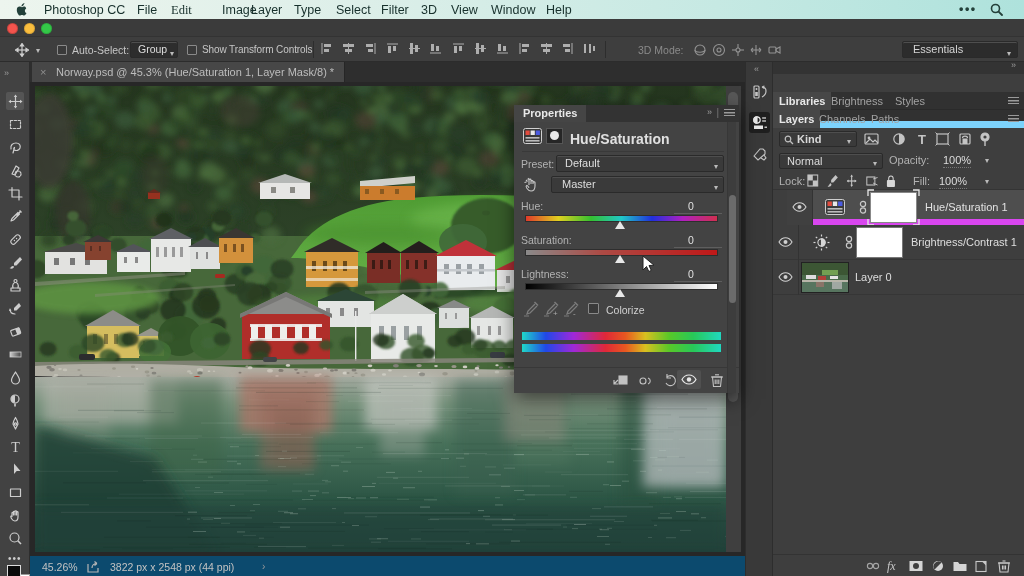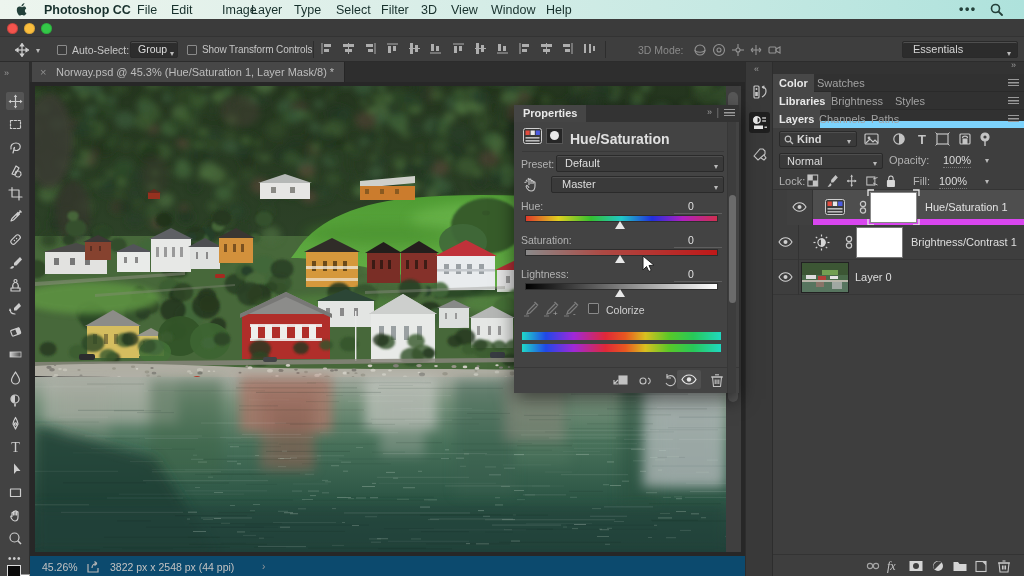--- a/index.html
+++ b/index.html
@@ -28,23 +28,23 @@
 svg{display:block}
 </style></head>
 <body>
 <div id="menubar">
     <svg style="position:absolute;left:15px;top:3px" width="13" height="14" viewBox="0 0 13 14">
       <g fill="#23403a">
         <path d="M8.4,2.2 C9,1.4 9.5,0.6 9.4,0 C8.6,0.1 7.8,0.6 7.3,1.3 C6.8,1.9 6.4,2.8 6.5,3.4 C7.3,3.4 7.9,2.9 8.4,2.2 Z"></path>
         <path d="M9.5,3.6 C8.3,3.6 7.8,4.2 7,4.2 C6.2,4.2 5.5,3.6 4.5,3.6 C3.2,3.6 1.8,4.7 1.8,6.9 C1.8,9.6 3.7,12.6 4.9,12.6 C5.7,12.6 6,12.1 7,12.1 C8,12.1 8.2,12.6 9.1,12.6 C10,12.6 10.9,11.3 11.5,10.1 C10.4,9.6 9.9,8.7 9.9,7.7 C9.9,6.7 10.4,5.9 11.2,5.4 C10.7,4.1 10.2,3.6 9.5,3.6 Z"></path>
       </g>
     </svg>
-    <span style="position:absolute;left:44px;top:3px;font-weight:bold">Photoshop CC</span>
+    <span style="position:absolute;left:44px;top:3px;font-weight:normal">Photoshop CC</span>
     <span style="position:absolute;left:137px;top:3px;">File</span>
-    <span style="position:absolute;left:171px;top:3px;">Edit</span>
+    <span style="position:absolute;left:171px;top:3px;font-family:Liberation Serif, serif;">Edit</span>
     <span style="position:absolute;left:222px;top:3px;">Image</span>
     <span style="position:absolute;left:251px;top:3px;">Layer</span>
     <span style="position:absolute;left:294px;top:3px;">Type</span>
     <span style="position:absolute;left:336px;top:3px;">Select</span>
     <span style="position:absolute;left:381px;top:3px;">Filter</span>
     <span style="position:absolute;left:421px;top:3px;">3D</span>
     <span style="position:absolute;left:451px;top:3px;">View</span>
     <span style="position:absolute;left:491px;top:3px;">Window</span>
     <span style="position:absolute;left:546px;top:3px;">Help</span>
 <span style="position:absolute;left:959px;top:2px;letter-spacing:1.5px;font-weight:bold;color:#23403a">•••</span>
@@ -1680,25 +1680,20 @@
       <g fill="none" stroke="#c5c5c5" stroke-width="1.1">
         <path d="M2,10 L8,3 L11,3 L13,5 L13,8 L6,14 Z"></path>
         <path d="M9,12 l3,2 l2,-2 l-2,-3"></path>
       </g>
     </svg>
   </div>
 <div id="rpanel">
     <div style="position:absolute;left:0;top:0;width:252px;height:12px;background:#333">
       <span style="position:absolute;right:8px;top:-2px;color:#9a9a9a;font-size:9px;letter-spacing:1px">»</span>
     </div>
-<div style="position:absolute;left:0;top:12px;width:252px;height:18px;background:#313131;border-bottom:1px solid #2a2a2a">
-      <span style="position:absolute;left:0px;top:0;height:18px;line-height:18px;padding:0 6px;background:#474747;color:#e8e8e8;font-weight:bold;font-size:11px">Color</span>
-      <span style="position:absolute;left:38px;top:0;height:18px;line-height:18px;padding:0 6px;color:#a2a2a2;font-size:11px">Swatches</span>
-      <span class="hamb" style="position:absolute;right:6px;top:5px"></span>
-    </div>
 <div style="position:absolute;left:0;top:30px;width:252px;height:18px;background:#313131;border-bottom:1px solid #2a2a2a">
       <span style="position:absolute;left:0px;top:0;height:18px;line-height:18px;padding:0 6px;background:#474747;color:#e8e8e8;font-weight:bold;font-size:11px">Libraries</span>
       <span style="position:absolute;left:52px;top:0;height:18px;line-height:18px;padding:0 6px;color:#a2a2a2;font-size:11px">Brightness</span>
       <span style="position:absolute;left:116px;top:0;height:18px;line-height:18px;padding:0 6px;color:#a2a2a2;font-size:11px">Styles</span>
       <span class="hamb" style="position:absolute;right:6px;top:5px"></span>
     </div>
 <div style="position:absolute;left:0;top:48px;width:252px;height:18px;background:#313131;border-bottom:7px solid #7dd3fc">
       <span style="position:absolute;left:0px;top:0;height:18px;line-height:18px;padding:0 6px;background:#474747;color:#e8e8e8;font-weight:bold;font-size:11px">Layers</span>
       <span style="position:absolute;left:40px;top:0;height:18px;line-height:18px;padding:0 6px;color:#a2a2a2;font-size:11px">Channels</span>
       <span style="position:absolute;left:92px;top:0;height:18px;line-height:18px;padding:0 6px;color:#a2a2a2;font-size:11px">Paths</span>

